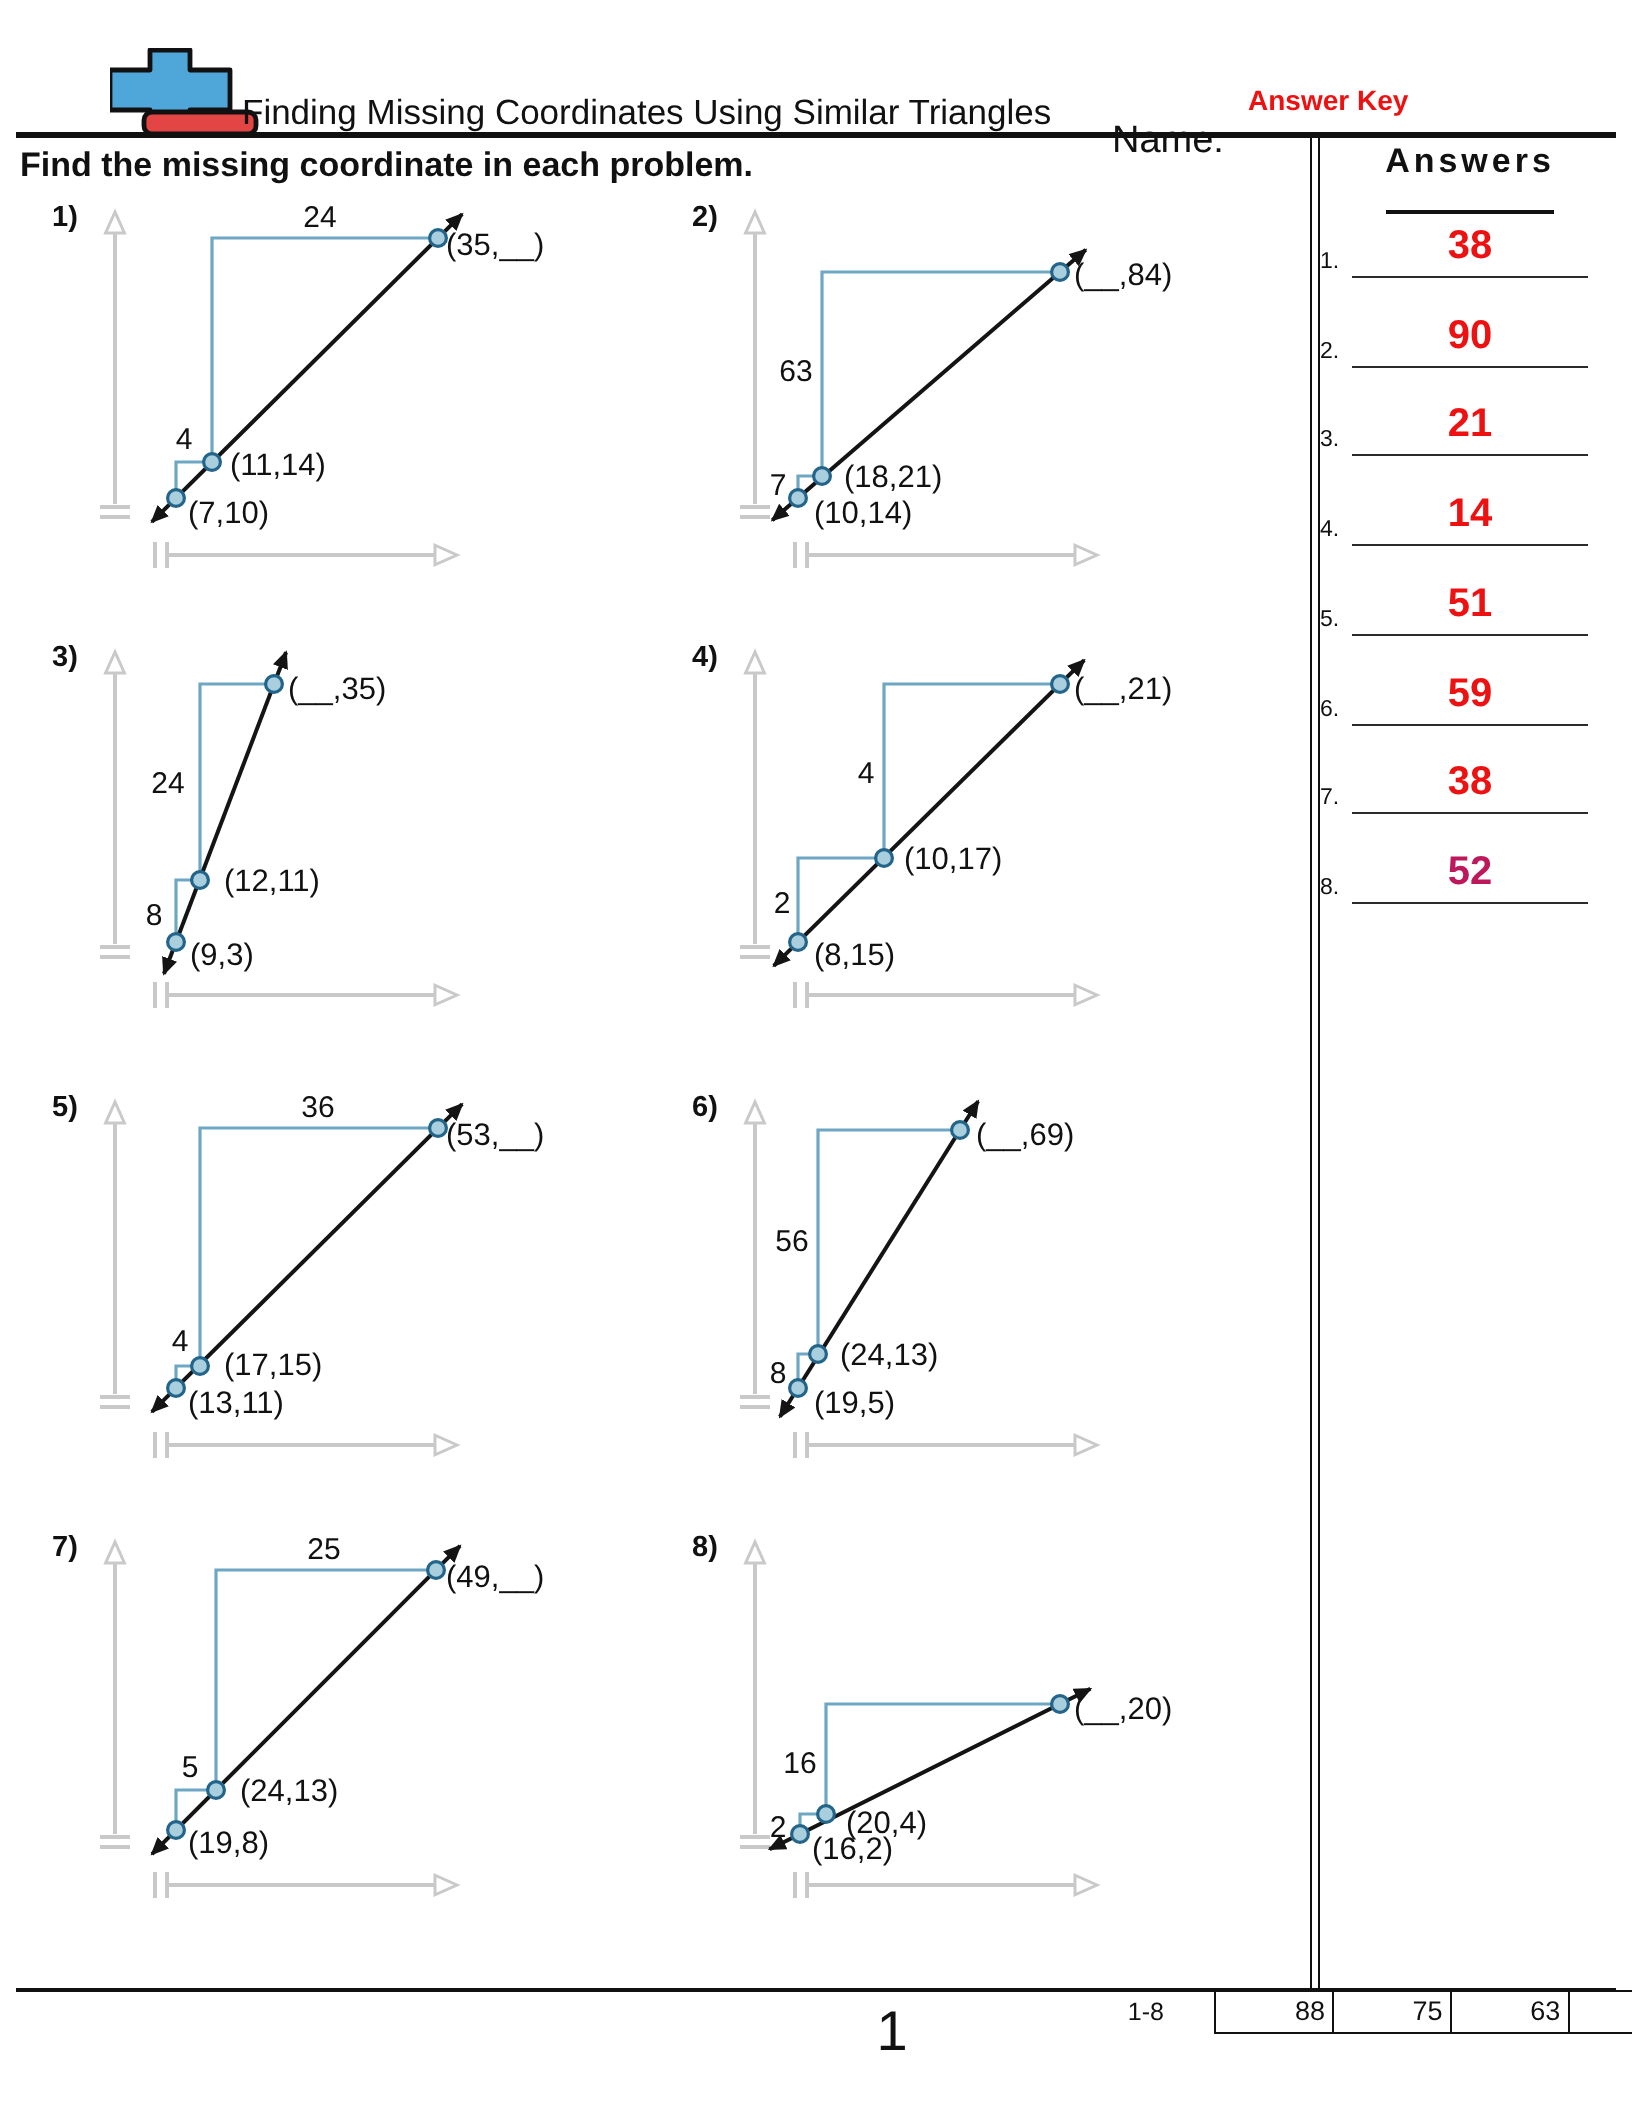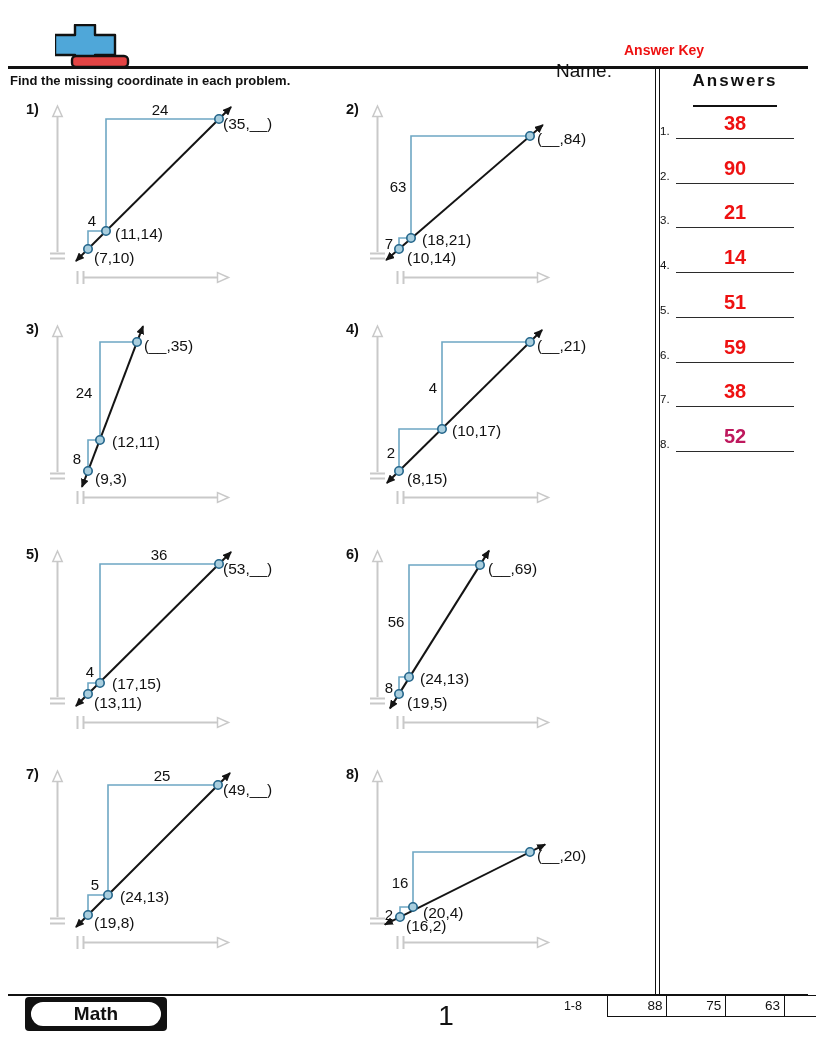--- a/index.html
+++ b/index.html
@@ -4,21 +4,21 @@
 <style>
   html,body{margin:0;padding:0;background:#fff;}
   .page{position:relative;width:816px;height:1056px;background:#fff;overflow:hidden;
         font-family:"Liberation Sans",sans-serif;color:#111;}
   .abs{position:absolute;}
   
   .title{left:121px;top:46px;font-size:17.5px;}
   .name-label{left:556px;top:60px;font-size:19px;}
   .answer-key{left:624px;top:42px;font-size:14px;font-weight:bold;}
   .header-rule{left:8px;top:66px;width:800px;height:3px;background:#111;}
-  .instructions{left:10px;top:73px;font-size:13px;font-weight:bold;}
+  .instructions{left:10px;top:73px;font-size:17px;font-weight:bold;}
   
   .separator{left:655px;top:69px;height:926px;width:3px;
              border-left:1.6px solid #111;border-right:1.6px solid #111;}
   
   .answers-heading{left:672px;top:71px;width:126px;text-align:center;}
   .answers-heading span{font-size:17px;font-weight:bold;letter-spacing:2px;
              border-bottom:2px solid #111;padding-bottom:15px;}
   .answer-row{position:absolute;left:660px;width:142px;height:28px;}
   .answer-num{position:absolute;left:0;bottom:1px;font-size:11.5px;}
   .answer-blank{position:absolute;left:16px;width:118px;height:28px;
@@ -45,20 +45,21 @@
 </head>
 <body>
 
 <div class="page">
 
   <svg class="abs" style="left:55px;top:24px" width="80" height="46">
     <path d="M20,1 H40 V11 H60 V31 H40 V41 H20 V31 H0 V11 H20 Z" fill="#4fa7d9" stroke="#111" stroke-width="2.4" stroke-linejoin="round"></path>
     <rect x="17" y="32" width="56" height="11" rx="4" fill="#e34444" stroke="#111" stroke-width="2.4"></rect>
   </svg>
 
+  <div class="abs title">Finding Missing Coordinates Using Similar Triangles</div>
   <div class="abs name-label">Name:</div>
   <div class="abs answer-key" style="color:#ee1111;">Answer Key</div>
   <div class="abs header-rule"></div>
   <div class="abs instructions">Find the missing coordinate in each problem.</div>
 
   <div class="abs separator"></div>
 
   <div class="abs answers-heading">
     <span>Answers</span>
   </div>
@@ -350,23 +351,20 @@
           <text x="83" y="152" font-size="15.5" fill="#111" dominant-baseline="central" font-family="Liberation Sans, sans-serif">(20,4)</text>
           <circle cx="190" cy="92" r="4.2" fill="#a9cede" stroke="#23658a" stroke-width="1.6"></circle>
           <text x="197" y="95" font-size="15.5" fill="#111" dominant-baseline="central" font-family="Liberation Sans, sans-serif">(__,20)</text>
           <text x="49" y="154" font-size="15" fill="#111" text-anchor="middle" dominant-baseline="central" font-family="Liberation Sans, sans-serif">2</text>
           <text x="60" y="122" font-size="15" fill="#111" text-anchor="middle" dominant-baseline="central" font-family="Liberation Sans, sans-serif">16</text>
         </svg>
       </div>
     </div>
 
   <div class="abs footer-rule"></div>
-  <div class="abs math-badge">
-    <div class="inner">Math</div>
-  </div>
   <div class="abs page-number">1</div>
   <div class="abs score-label">1-8</div>
   <div class="abs score-table" id="score-table">
       <div class="score-cell">88</div>
       <div class="score-cell">75</div>
       <div class="score-cell">63</div>
       <div class="score-cell">50</div>
       <div class="score-cell">38</div>
       <div class="score-cell" style="background: rgb(205, 220, 240);">25</div>
       <div class="score-cell" style="background: rgb(205, 220, 240);">15</div>

